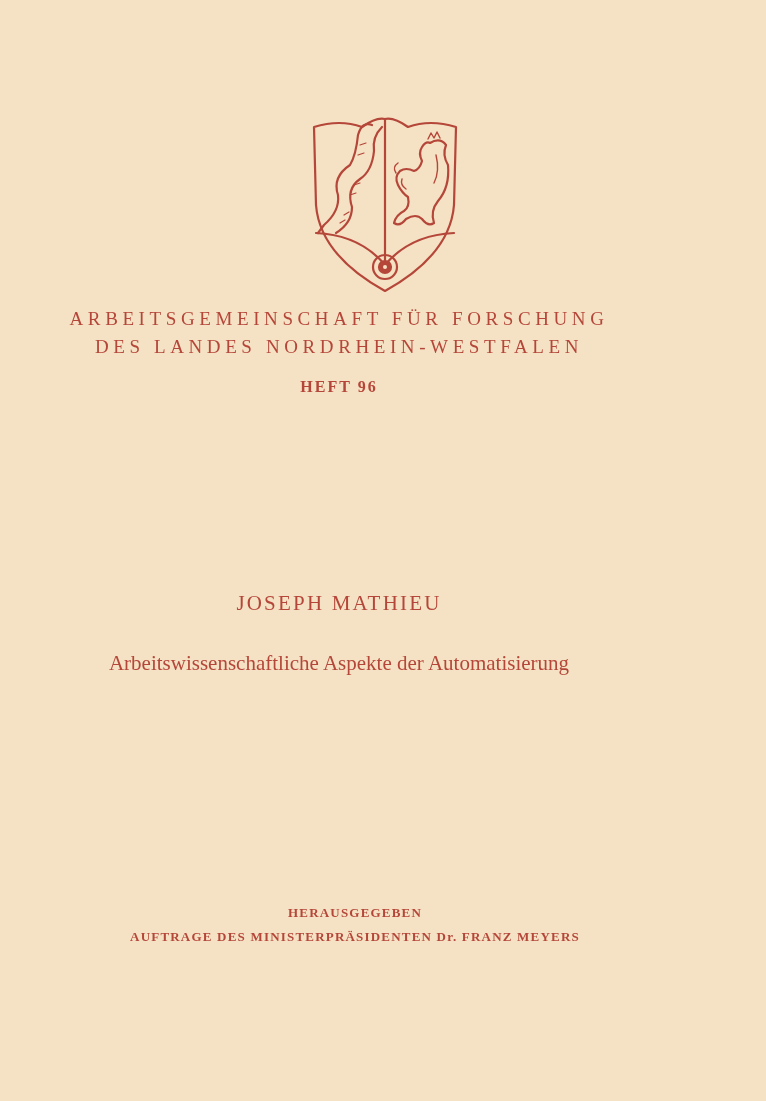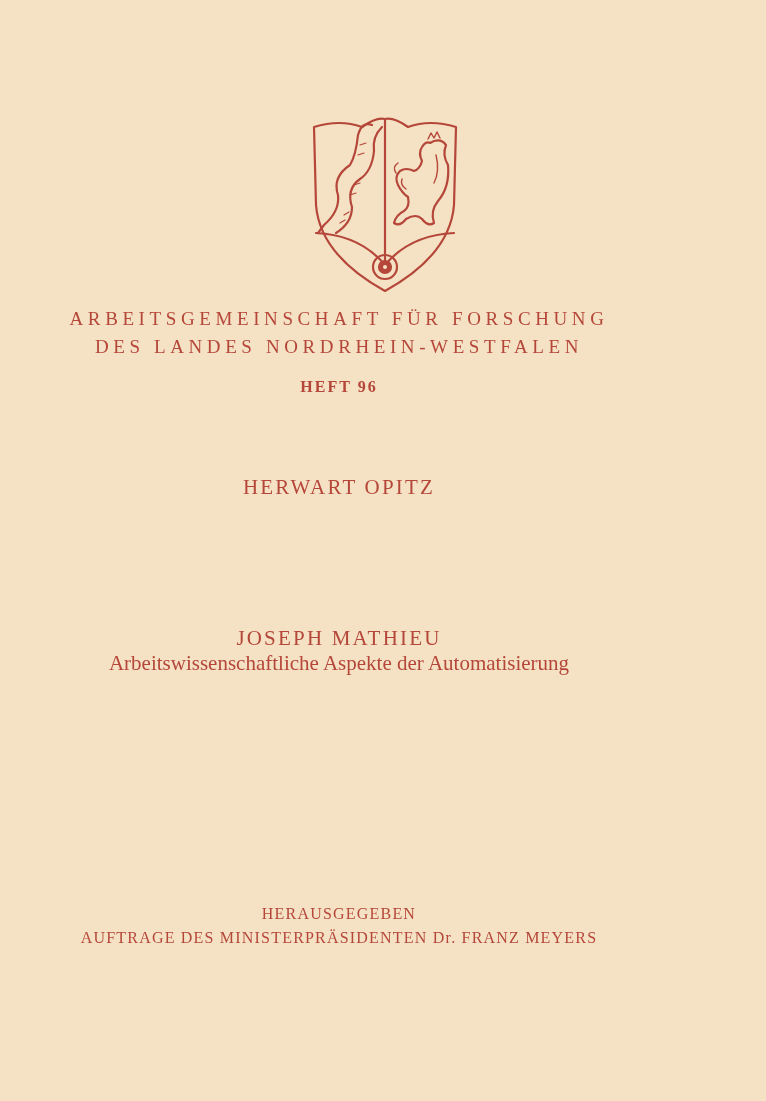--- a/index.html
+++ b/index.html
@@ -11,25 +11,25 @@
       color: #b5473a;
     }
     .page { position: absolute; inset: 0; }
     .crest { position: absolute; left: 310px; top: 115px; width: 150px; height: 178px; }
     .line { position: absolute; left: 0; width: 678px; text-align: center; white-space: nowrap; }
     .series1 { top: 308px; font-size: 19px; letter-spacing: 4.6px; }
     .series2 { top: 336px; font-size: 19px; letter-spacing: 4.6px; }
     .heft { top: 378px; font-size: 16px; letter-spacing: 2px; font-weight: bold; }
     .author { font-size: 21px; letter-spacing: 2.2px; }
     .a1 { top: 475px; }
-    .a2 { top: 626px; }
+    .a2 { top: 591px; }
     .title { font-size: 21px; }
     .t1 { top: 517px; }
     .t2 { top: 651px; }
-    .pub { font-size: 16px; letter-spacing: 1.2px; font-weight: normal; }
+    .pub { font-size: 13px; letter-spacing: 1.2px; font-weight: bold; padding-left: 16px; }
     .p1 { top: 905px; }
     .p2 { top: 929px; }
     .p3 { top: 953px; }
   </style>
 </head>
 <body>
 
 <div class="page">
 
   <svg class="crest" viewBox="0 0 150 178" fill="none" stroke="#b5473a" stroke-width="2.2" stroke-linecap="round" stroke-linejoin="round">
@@ -50,21 +50,20 @@
 
     <circle cx="75" cy="152" r="12"></circle>
     <circle cx="75" cy="152" r="6" fill="#b5473a"></circle>
     <circle cx="75" cy="152" r="2" fill="#f5e1c3" stroke="none"></circle>
   </svg>
 
   <div class="line series1">ARBEITSGEMEINSCHAFT FÜR FORSCHUNG</div>
   <div class="line series2">DES LANDES NORDRHEIN-WESTFALEN</div>
   <div class="line heft">HEFT 96</div>
 
-  <div class="line author a1">HERWART OPITZ</div>
 
   <div class="line author a2">JOSEPH MATHIEU</div>
   <div class="line title t2">Arbeitswissenschaftliche Aspekte der Automatisierung</div>
 
   <div class="line pub p1">HERAUSGEGEBEN</div>
   <div class="line pub p2">AUFTRAGE DES MINISTERPRÄSIDENTEN Dr. FRANZ MEYERS</div>
 
 </div>
 
 </body></html>

